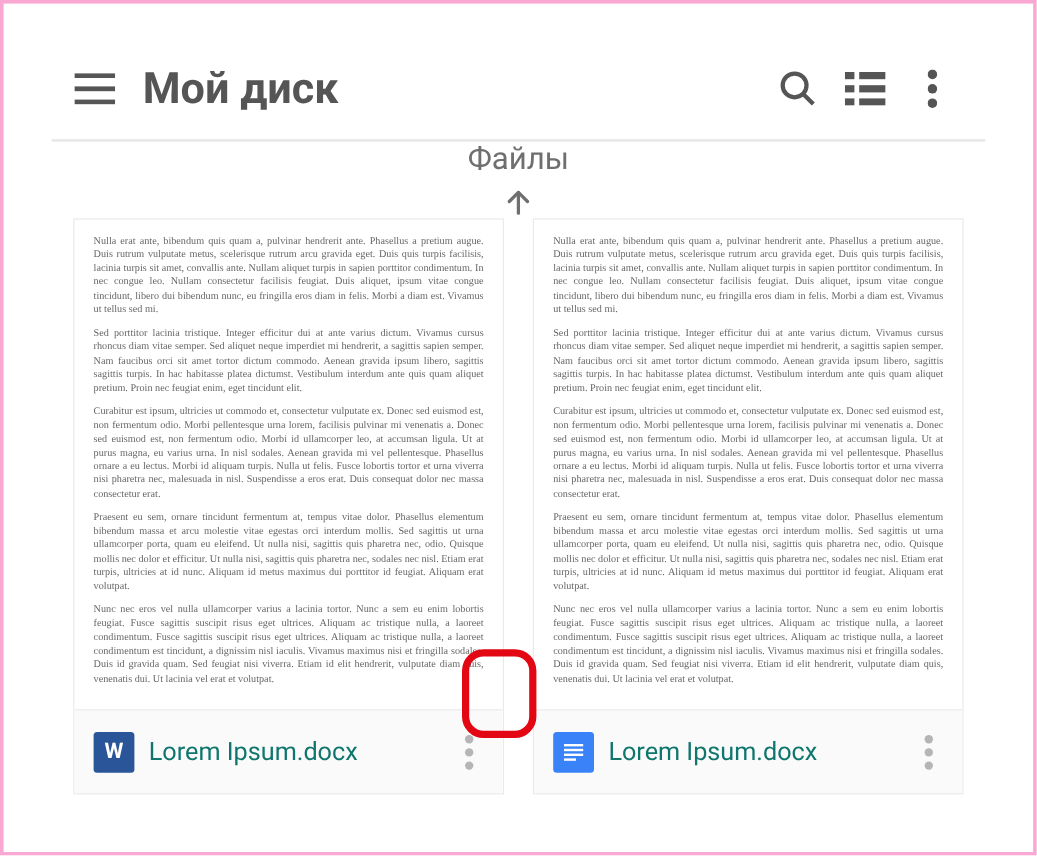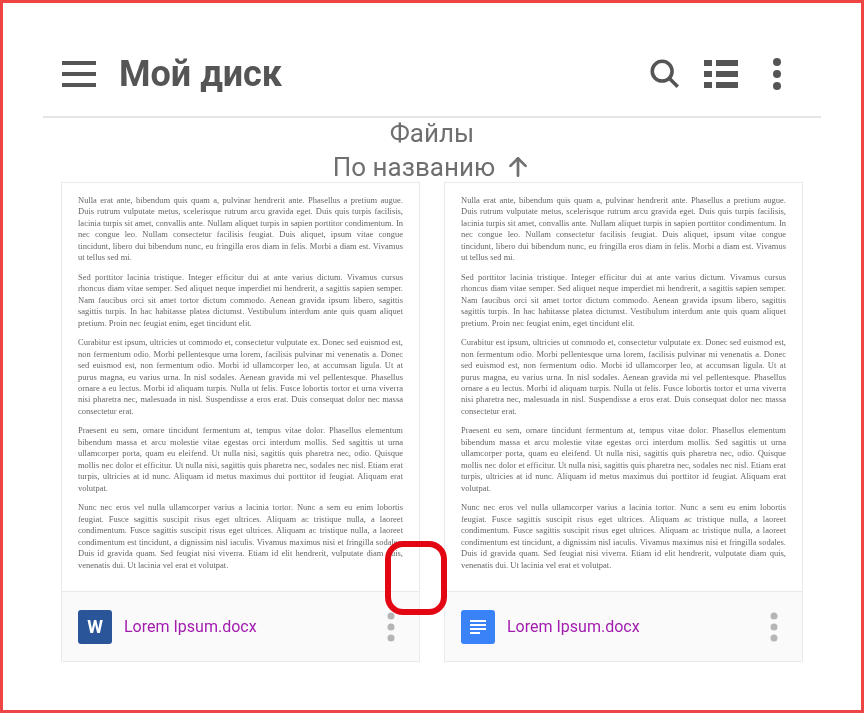--- a/index.html
+++ b/index.html
@@ -1,37 +1,37 @@
 <!DOCTYPE html>
 <html><head>
 <meta charset="utf-8">
 <style>
   * { box-sizing: border-box; margin: 0; padding: 0; }
   html, body { width: 864px; height: 713px; font-family: Roboto, Arial, sans-serif; background: #fff; }
-  .frame { width: 864px; height: 713px; border: 3px solid #ef4444; position: relative; overflow: hidden; background: #fff; }
+  .frame { width: 864px; height: 713px; border: 3px solid #f9a8d4; position: relative; overflow: hidden; background: #fff; }
   .inner { position: absolute; left: 40px; top: 30px; right: 40px; bottom: 30px; background: #fff; display: flex; flex-direction: column; }
   .appbar { height: 95px; display: flex; align-items: center; padding: 0 16px 0 8px; border-bottom: 2px solid #e6e6e6; }
   .icon-btn { width: 56px; height: 56px; display: flex; align-items: center; justify-content: center; color: #555; cursor: pointer; }
   .title { font-size: 36px; font-weight: 700; color: #555; margin-left: 12px; flex: 0 0 auto; }
   .spacer { flex: 1; }
   .section-bar { height: 72px; display: flex; align-items: center; padding: 0 22px; color: #6f6f6f; font-size: 26px; flex-direction: column; }
   .section-label { font-weight: 400; }
   .sort-wrap { display: flex; align-items: center; gap: 10px; cursor: pointer; }
   .grid { flex: 1; display: flex; gap: 24px; padding: 0 18px 18px 18px; }
   .card { flex: 1; display: flex; flex-direction: column; background: #fff; border: 1px solid #eaeaea; overflow: hidden; }
   .thumb { flex: 1; padding: 12px 16px; overflow: hidden; font-size: 8.5px; line-height: 1.35; color: #666; font-family: Georgia, 'Times New Roman', serif; text-align: justify; }
   .thumb p { margin-bottom: 8px; }
   .card-footer { height: 70px; background: #fafafa; border-top: 1px solid #eaeaea; display: flex; align-items: center; padding: 0 8px 0 16px; gap: 12px; }
   .doc-icon { width: 34px; height: 34px; border-radius: 3px; display: flex; align-items: center; justify-content: center; color: #fff; font-weight: 700; font-size: 18px; flex-shrink: 0; }
   .doc-icon.word { background: #2a5699; }
   .doc-icon.gdoc { background: #3a82f7; }
   .gdoc-lines { width: 16px; height: 14px; display: flex; flex-direction: column; justify-content: space-between; }
   .gdoc-lines span { height: 2px; background: #fff; }
   .gdoc-lines span:last-child { width: 60%; }
-  .file-name { flex: 1; font-size: 16px; color: #a21caf; white-space: nowrap; overflow: hidden; text-overflow: ellipsis; }
+  .file-name { flex: 1; font-size: 21px; color: #0f766e; white-space: nowrap; overflow: hidden; text-overflow: ellipsis; }
   .more-btn { width: 40px; height: 52px; display: flex; align-items: center; justify-content: center; color: #b5b5b5; cursor: pointer; border-radius: 8px; }
   .highlight-ring { position: absolute; border: 6px solid #e30613; border-radius: 18px; pointer-events: none; }
   svg { display: block; }
 </style>
 </head>
 <body>
 
 <div class="frame">
   <div class="inner">
 
@@ -67,21 +67,20 @@
             <circle cx="4" cy="16" r="4"></circle>
             <circle cx="4" cy="28" r="4"></circle>
           </svg>
       </div>
     </div>
 
     <div class="section-bar">
       <span class="section-label">Файлы</span>
       <div class="spacer"></div>
       <div class="sort-wrap">
-        <span>По названию</span>
         <span>
           <svg width="26" height="26" viewBox="0 0 24 24" fill="none" stroke="#6f6f6f" stroke-width="2.5" stroke-linecap="round" stroke-linejoin="round">
               <line x1="12" y1="20" x2="12" y2="4"></line>
               <polyline points="5 11 12 4 19 11"></polyline>
             </svg>
         </span>
       </div>
     </div>
 
     <div class="grid">

